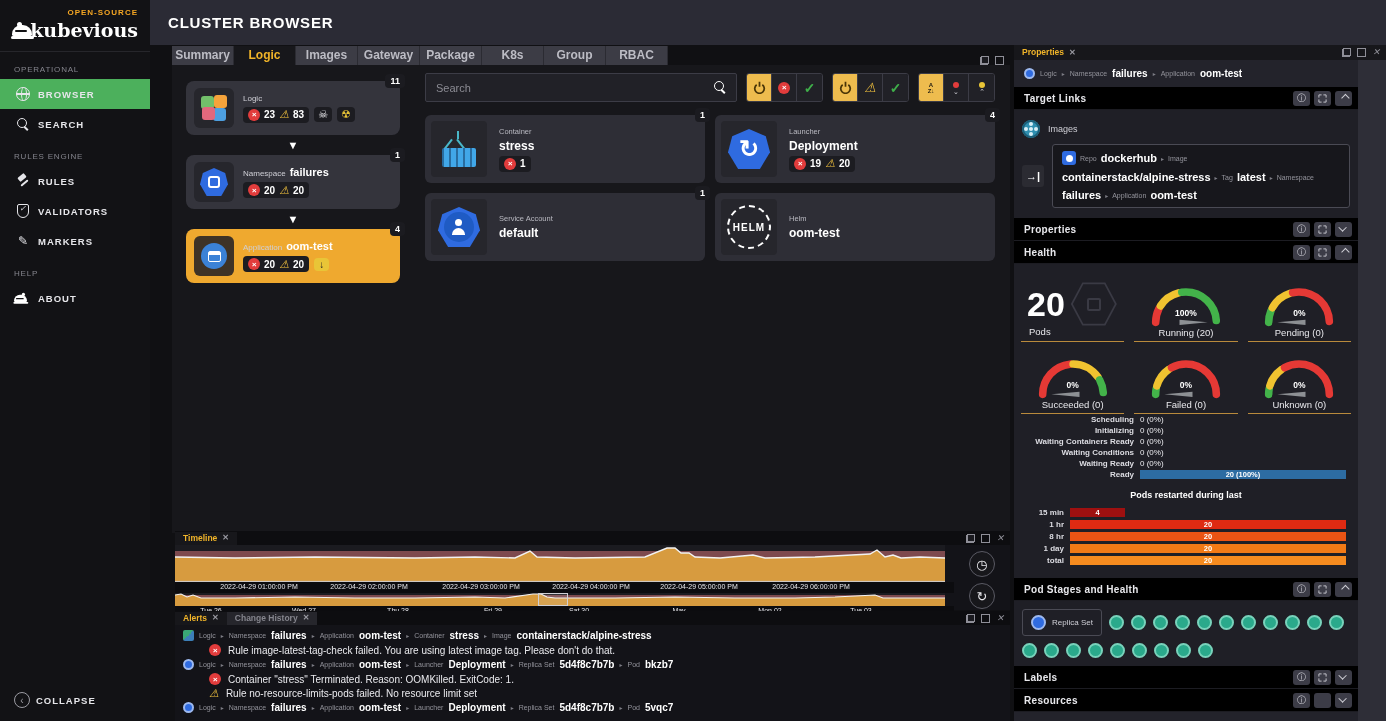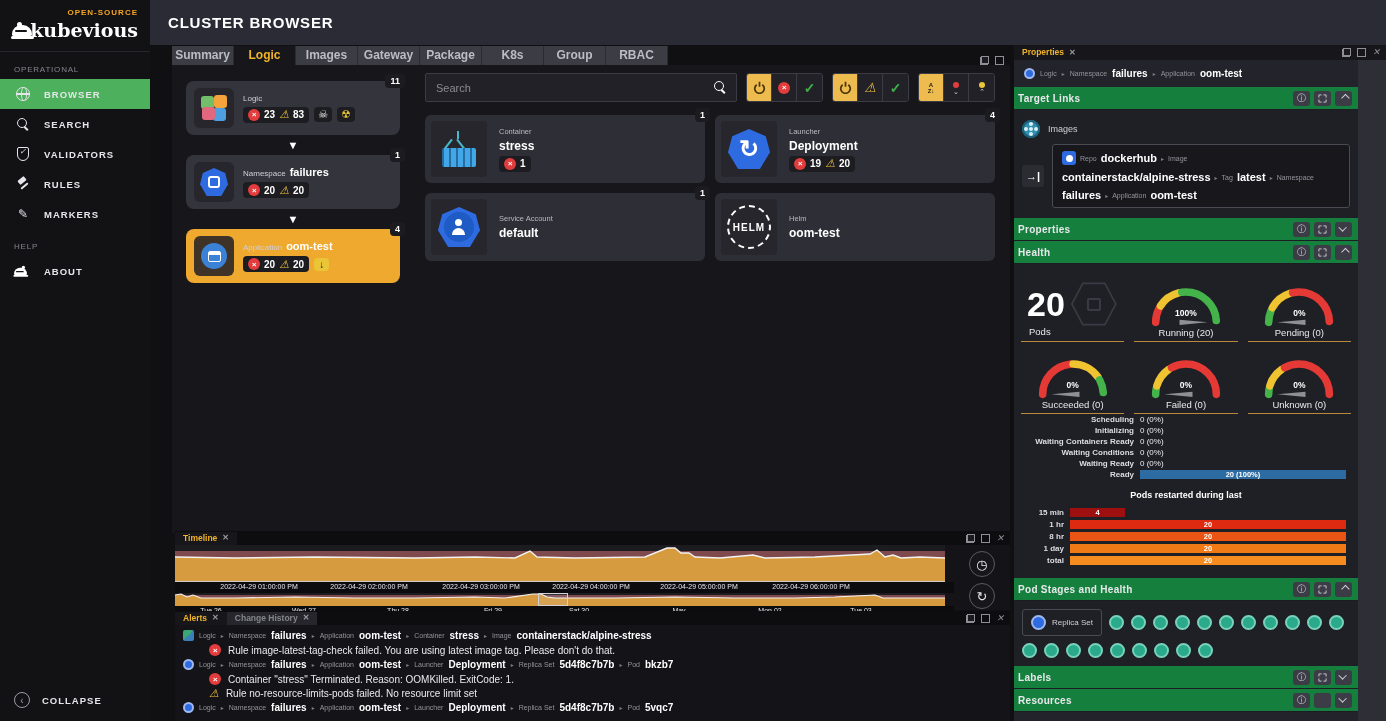--- a/index.html
+++ b/index.html
@@ -16,21 +16,21 @@
   .logo-block { padding:8px 12px 10px; border-bottom:1px solid #26262b; }
   .logo-tag { display:block; text-align:right; color:#f5a623; font-size:8px; font-weight:bold; letter-spacing:1px; }
   .logo-row { display:flex; align-items:center; gap:7px; margin-top:2px; }
   .helm-icon { position:relative; width:24px; height:17px; }
   .helm-dome { position:absolute; left:0; bottom:3px; width:20px; height:11px; background:#fff; border-radius:10px 10px 2px 2px; }
   .helm-slit { position:absolute; left:3px; bottom:7px; width:12px; height:2px; background:#121215; border-radius:2px; }
   .helm-base { position:absolute; left:-1px; bottom:0; width:23px; height:3px; background:#fff; border-radius:2px; }
   .helm-ant  { position:absolute; right:1px; top:0; width:5px; height:5px; background:#fff; border-radius:50%; }
   .logo-name { font-family:"DejaVu Serif", serif; font-weight:bold; font-size:19px; color:#fff; }
   .side-sec { color:#85858d; font-size:8px; letter-spacing:0.8px; padding:13px 14px 5px; }
-  .side-item { display:flex; align-items:center; gap:12px; height:30px; padding-left:14px; cursor:pointer; color:#e6e6ea; }
+  .side-item { display:flex; align-items:center; gap:6px; height:30px; padding-left:14px; cursor:pointer; color:#e6e6ea; }
   .side-item .lbl { font-size:9.5px; font-weight:bold; letter-spacing:1px; }
   .side-item.active { background:#4cb05c; }
   .mini { display:inline-flex; align-items:center; justify-content:center; width:18px; height:18px; color:#e6e6ea; font-size:13px; }
   .i-globe { width:14px; height:14px; border:1.5px solid currentColor; border-radius:50%; position:relative; }
   .i-globe:before { content:""; position:absolute; left:-1px; right:-1px; top:5px; height:1.5px; background:currentColor; }
   .i-globe:after { content:""; position:absolute; left:4px; top:-1px; bottom:-1px; width:4px; border:1.5px solid currentColor; border-radius:50%; border-top:none; border-bottom:none; }
   .i-mag { position:relative; width:13px; height:13px; }
   .i-mag:before { content:""; position:absolute; left:0; top:0; width:8px; height:8px; border:1.6px solid currentColor; border-radius:50%; }
   .i-mag:after { content:""; position:absolute; left:8px; top:8px; width:5px; height:1.8px; background:currentColor; transform:rotate(45deg); transform-origin:0 0; }
   .i-shield { width:12px; height:14px; border:1.5px solid currentColor; border-radius:2px 2px 6px 6px; position:relative; }
@@ -166,21 +166,21 @@
   .al-groups { width:100px; padding:8px 10px 0 0; display:flex; flex-direction:column; gap:6px; }
   .gbtn { height:23px; border:1px solid #4a4a54; border-radius:2px; background:transparent; color:#8b8b93;
       font-size:9.5px; font-family:inherit; cursor:pointer; }
   .gbtn.on { color:#fff; font-weight:bold; border-color:#c9c9d2; background:#1c1c22; }
 
   
   #props .gutter { position:absolute; right:0; top:15px; bottom:0; width:28px; background:#2e2e37; }
   .props-tabs { display:flex; align-items:center; height:15px; background:#17171b; }
   .props-inner { position:absolute; left:0; top:15px; width:344px; bottom:0; background:#23232b; overflow:hidden; }
   .bc-row { display:flex; align-items:center; gap:5px; padding:8px 10px; white-space:nowrap; }
-  .sec-head { display:flex; align-items:center; height:23px; background:#15803d; border-bottom:1px solid #1c1c22; padding:0 6px 0 4px; }
+  .sec-head { display:flex; align-items:center; height:23px; background:#000000; border-bottom:1px solid #1c1c22; padding:0 6px 0 10px; }
   .sec-title { font-size:10px; font-weight:bold; color:#e8e8ec; letter-spacing:0.3px; }
   .sec-icons { margin-left:auto; display:flex; gap:4px; align-items:center; }
   .hbtn { width:17px; height:15px; background:#3c3c47; border-radius:3px; display:flex; align-items:center; justify-content:center;
       color:#cfcfd6; font-size:9px; cursor:pointer; }
   .i-chev { width:6px; height:6px; border-left:1.6px solid #cfcfd6; border-bottom:1.6px solid #cfcfd6; }
   .up { transform:rotate(135deg) translate(-1px,-1px); } .down { transform:rotate(-45deg) translateY(-2px); }
   .sec-content { background:#1f1f26; }
   .tl-links { padding:6px 8px 10px; }
   .imgs-row { display:flex; align-items:center; gap:8px; padding:4px 0 6px; }
   .film-ic { width:18px; height:18px; border-radius:50%; background:#2f8fb0; box-shadow:inset 0 0 0 2px #1d5e77; position:relative; }
@@ -251,31 +251,32 @@
         <i class="i-globe"></i>
       </span>
     <span class="lbl">BROWSER</span>
   </div>
   <div class="side-item">
     <span class="mini">
         <i class="i-mag"></i>
       </span>
     <span class="lbl">SEARCH</span>
   </div>
+  <div class="side-sec">RULES ENGINE</div>
+  <div class="side-item">
+    <span class="mini">
+        <i class="i-gavel"></i>
+      </span>
+    <span class="lbl">RULES</span>
+  </div>
   <div class="side-item">
     <span class="mini">
         <i class="i-shield"></i>
       </span>
     <span class="lbl">VALIDATORS</span>
-  </div>
-  <div class="side-item">
-    <span class="mini">
-        <i class="i-gavel"></i>
-      </span>
-    <span class="lbl">RULES</span>
   </div>
   <div class="side-item">
     <span class="mini i-pen">✎</span>
     <span class="lbl">MARKERS</span>
   </div>
   <div class="side-sec">HELP</div>
   <div class="side-item">
     <span class="mini helm-sm">
         <span class="helm-icon">
           <i class="helm-dome"></i>

